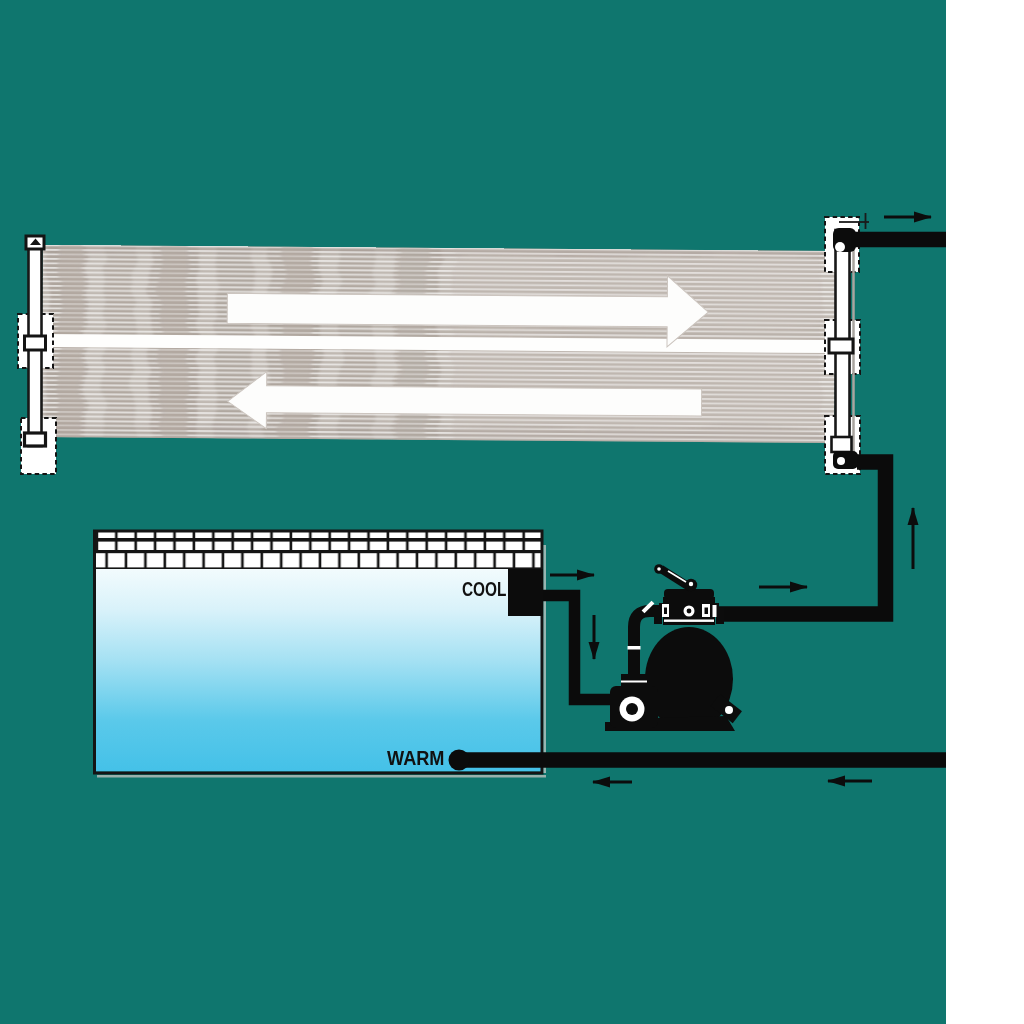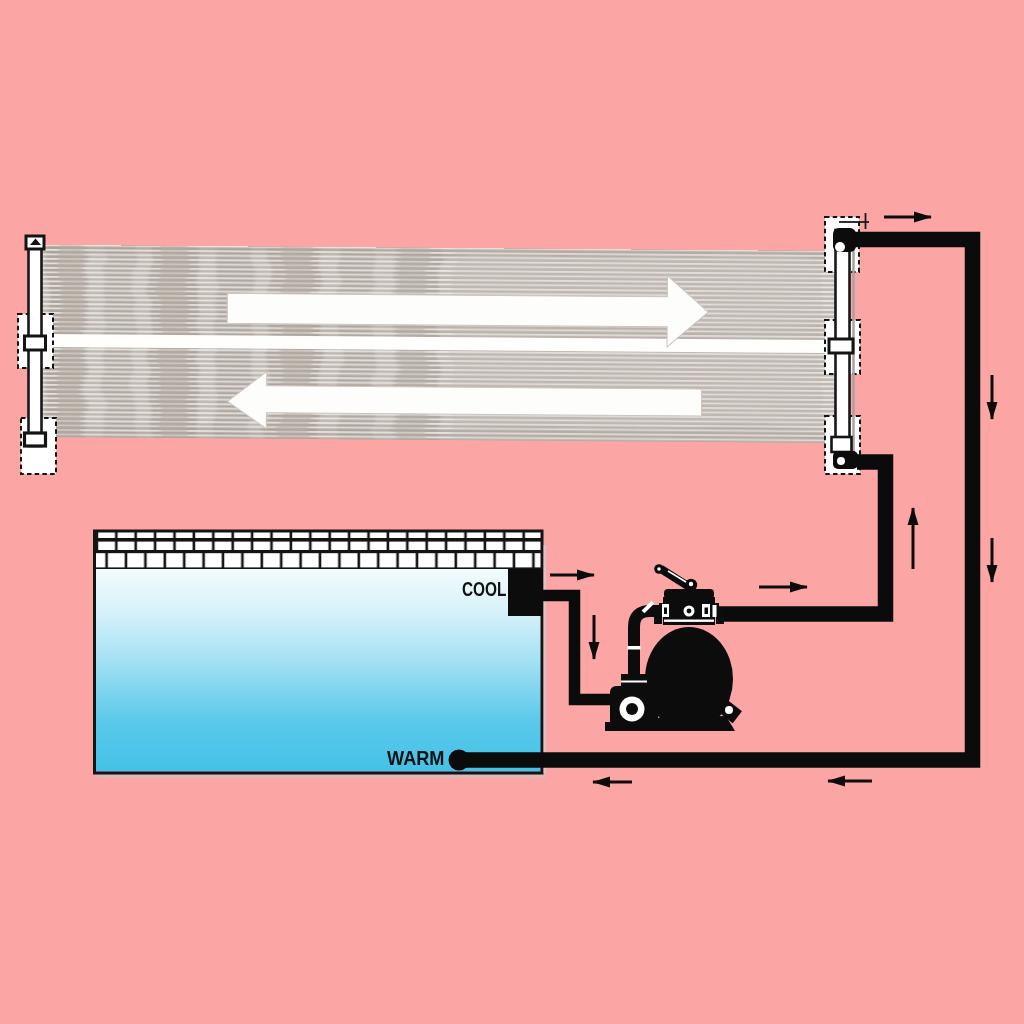--- a/index.html
+++ b/index.html
@@ -1,16 +1,16 @@
 <!DOCTYPE html>
 <html><head>
 <meta charset="utf-8">
 <style>
   html,body{margin:0;padding:0;background:#fff;}
-  #c{position:relative;width:1024px;height:1024px;overflow:hidden;background:#fca5a5;
+  #c{position:relative;width:946px;height:1024px;overflow:hidden;background:#0f766e;
      font-family:"Liberation Sans",sans-serif;}
   svg{position:absolute;left:0;top:0;}
 </style>
 </head>
 <body>
 <div id="c">
 <svg width="1024" height="1024" viewBox="0 0 1024 1024">
   <defs>
     <pattern id="stripes" width="8" height="4.5" patternUnits="userSpaceOnUse">
       <rect width="8" height="1.8" y="0" fill="#ffffff" opacity="0.66"></rect>

